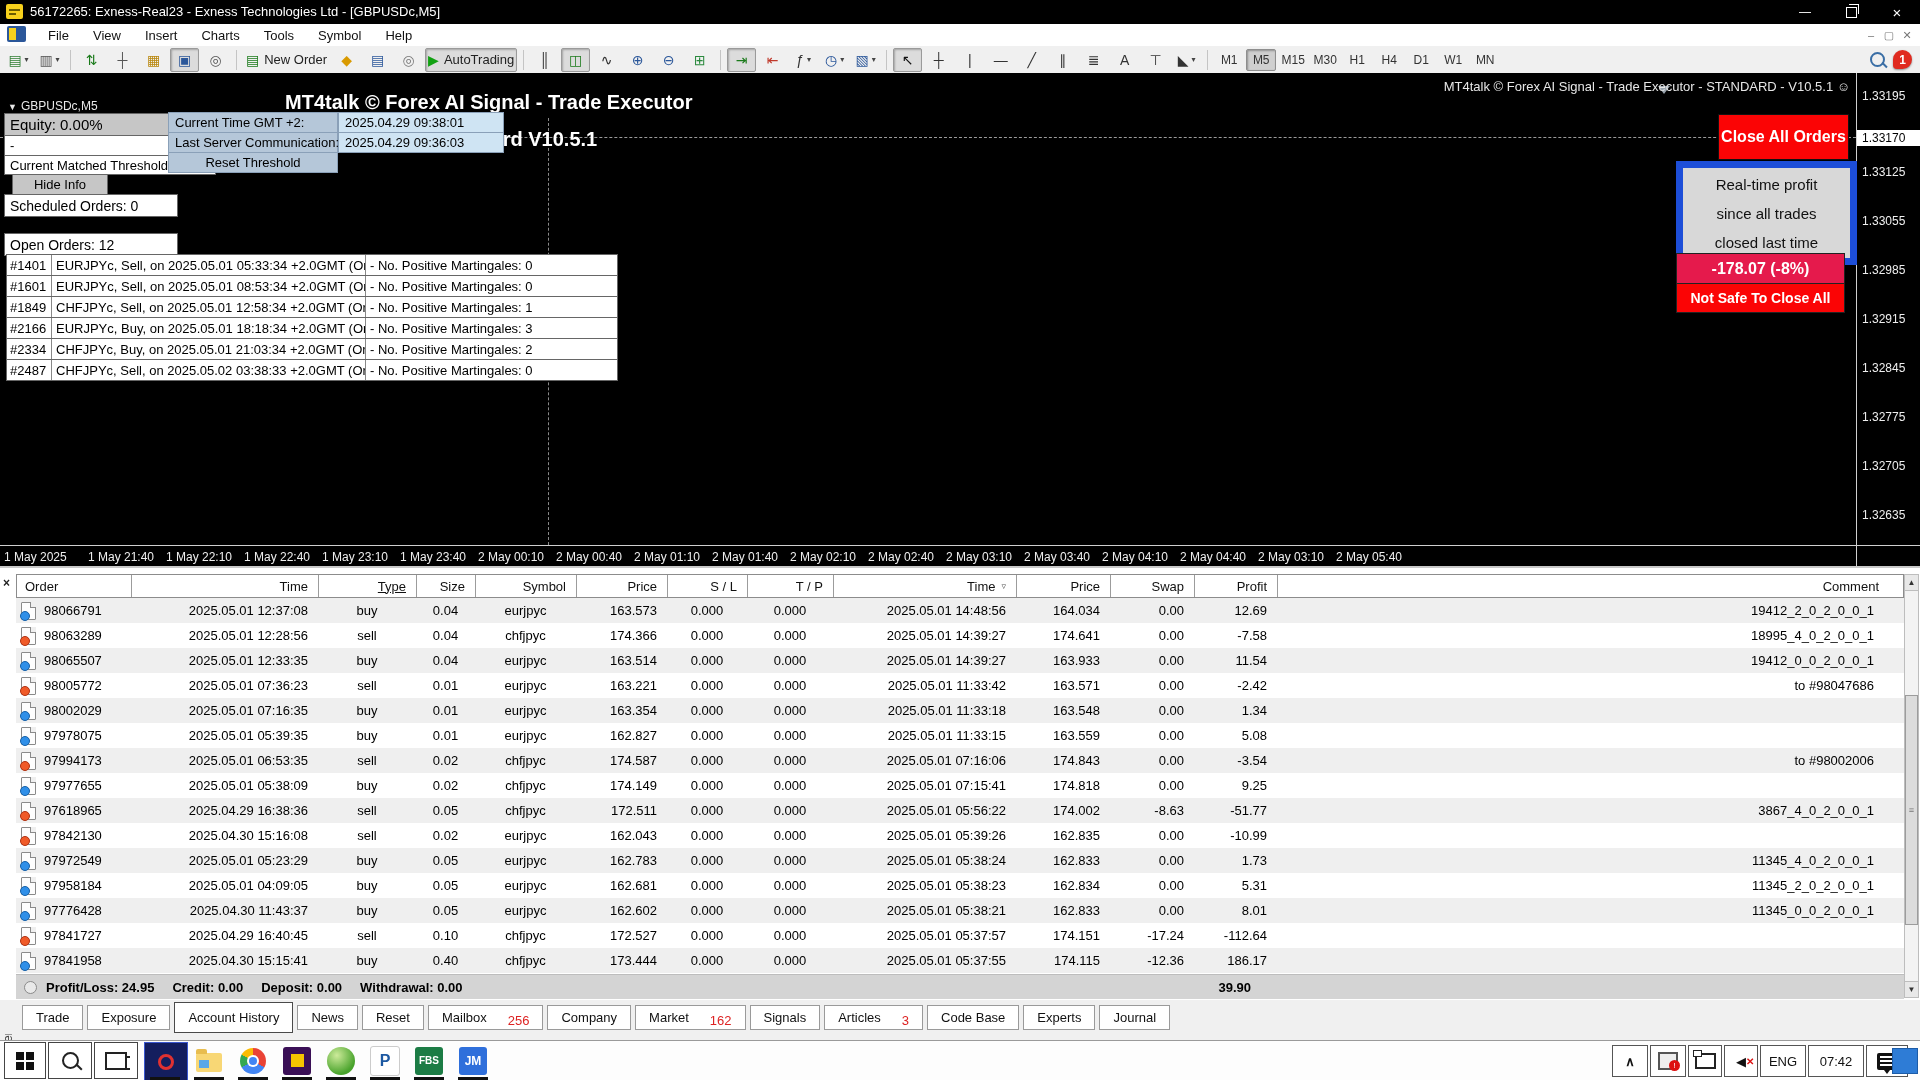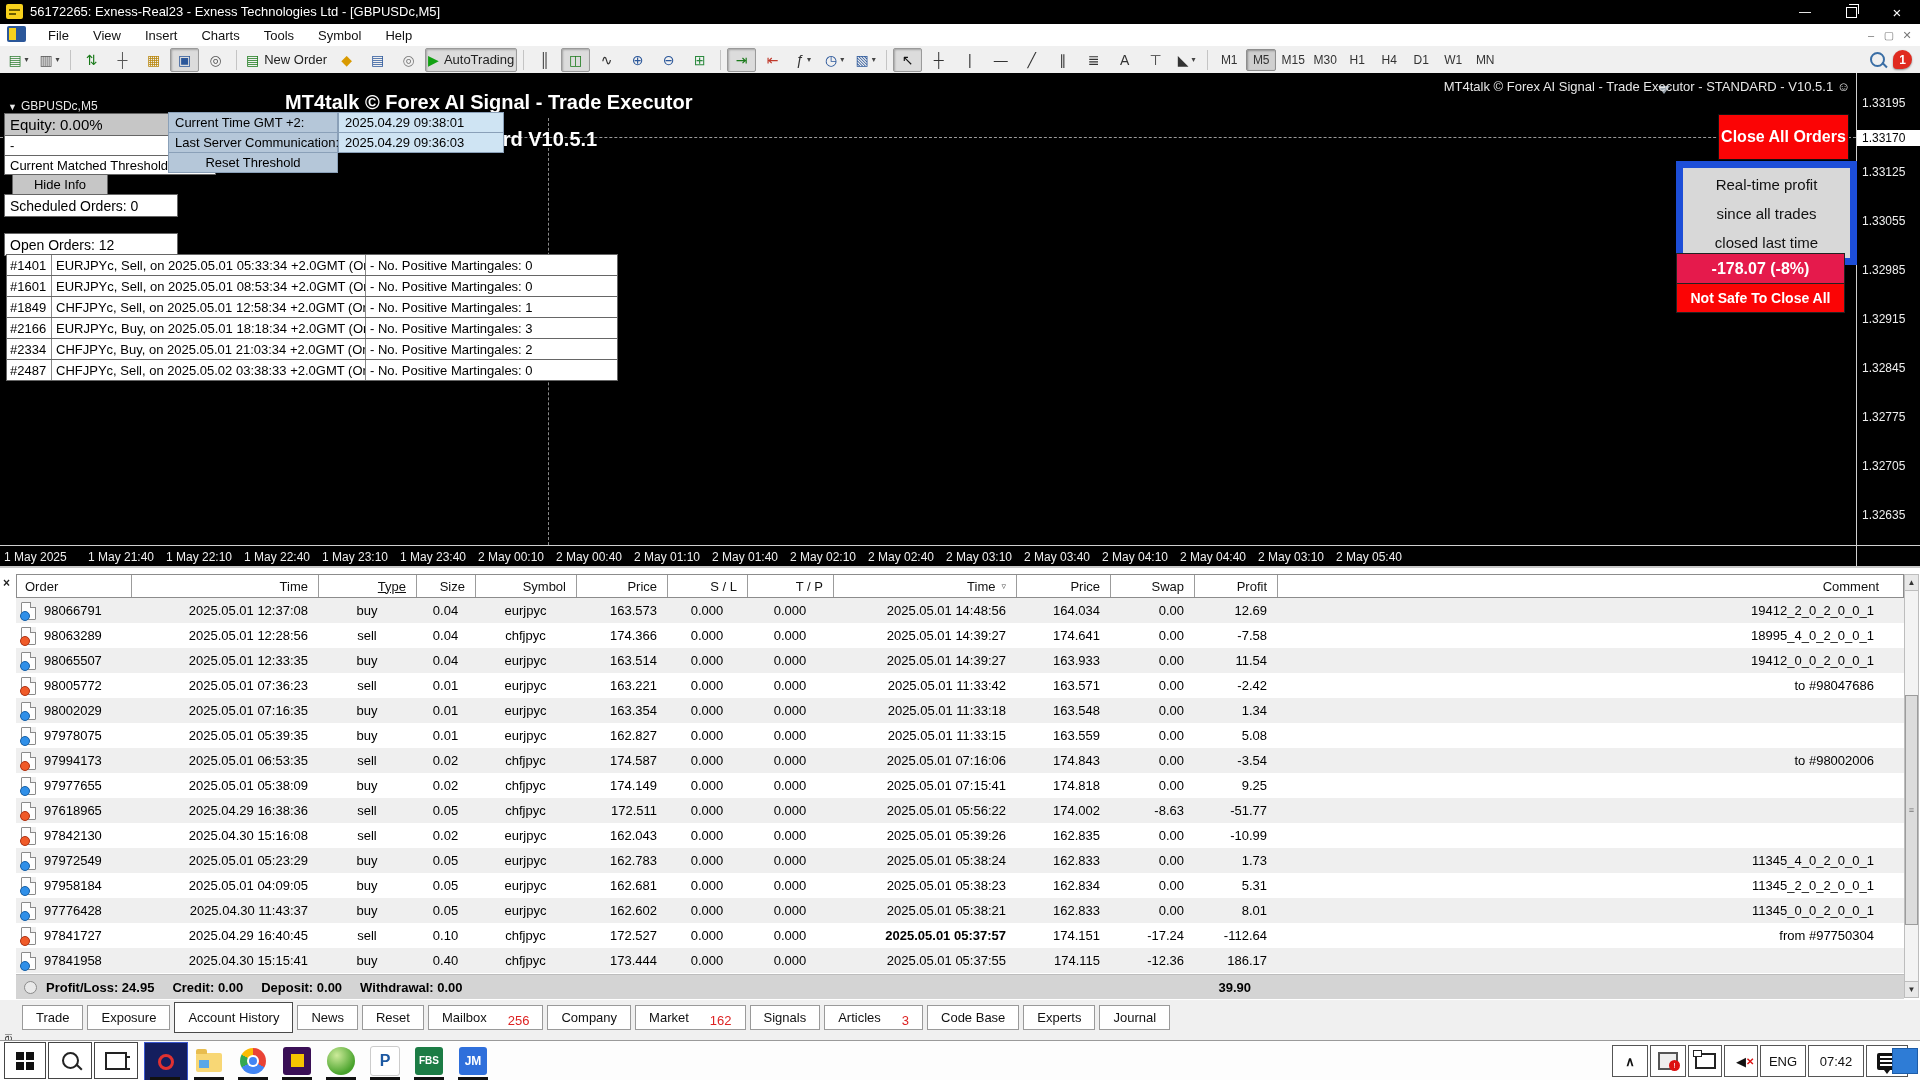--- a/index.html
+++ b/index.html
@@ -391,21 +391,21 @@
     <div class="abs btn-closeall">Close All Orders</div>
     <div class="abs rt-box" id="rt-box">
         <div>Real-time profit</div>
         <div>since all trades</div>
         <div>closed last time</div>
       </div>
     <div class="abs rt-profit">-178.07 (-8%)</div>
     <div class="abs rt-notsafe">Not Safe To Close All</div>
 
     <div id="price-labels">
-        <span class="price-label" style="top: 23px; text-align: right;">1.33195</span>
+        <span class="price-label" style="top: 16px; text-align: right;">1.33195</span>
         <span class="price-label" style="top: 92px;">1.33125</span>
         <span class="price-label" style="top: 141px;">1.33055</span>
         <span class="price-label" style="top: 190px;">1.32985</span>
         <span class="price-label" style="top: 239px;">1.32915</span>
         <span class="price-label" style="top: 288px;">1.32845</span>
         <span class="price-label" style="top: 337px;">1.32775</span>
         <span class="price-label" style="top: 386px;">1.32705</span>
         <span class="price-label" style="top: 435px;">1.32635</span>
       </div>
     <div class="abs price-current">1.33170</div>
@@ -649,20 +649,21 @@
             <div class="g-cell" style="width: 98px; justify-content: center; box-sizing: border-box;">sell</div>
             <div class="g-cell" style="width: 59px; justify-content: center; box-sizing: border-box;">0.05</div>
             <div class="g-cell" style="width: 101px; justify-content: center; box-sizing: border-box;">chfjpyc</div>
             <div class="g-cell" style="width: 91px; justify-content: flex-end; padding-right: 10px; box-sizing: border-box;">172.511</div>
             <div class="g-cell" style="width: 80px; justify-content: center; box-sizing: border-box;">0.000</div>
             <div class="g-cell" style="width: 86px; justify-content: center; box-sizing: border-box;">0.000</div>
             <div class="g-cell" style="width: 183px; justify-content: flex-end; padding-right: 10px; box-sizing: border-box;">2025.05.01 05:56:22</div>
             <div class="g-cell" style="width: 94px; justify-content: flex-end; padding-right: 10px; box-sizing: border-box;">174.002</div>
             <div class="g-cell" style="width: 84px; justify-content: flex-end; padding-right: 10px; box-sizing: border-box;">-8.63</div>
             <div class="g-cell" style="width: 83px; justify-content: flex-end; padding-right: 10px; box-sizing: border-box;">-51.77</div>
+            <div class="g-cell" style="width: 611px; justify-content: flex-end; padding-right: 14px; box-sizing: border-box;">3867_4_0_2_0_0_1</div>
           </div>
           <div class="grid-row">
             <div class="g-cell" style="width: 115px; justify-content: flex-start; box-sizing: border-box;">
               <span class="doc-icon">
                 <span class="dot dot-sell"></span>
               </span>
               <span>97842130</span>
             </div>
             <div class="g-cell" style="width: 187px; justify-content: flex-end; padding-right: 10px; box-sizing: border-box;">2025.04.30 15:16:08</div>
             <div class="g-cell" style="width: 98px; justify-content: center; box-sizing: border-box;">sell</div>
@@ -744,25 +745,24 @@
               </span>
               <span>97841727</span>
             </div>
             <div class="g-cell" style="width: 187px; justify-content: flex-end; padding-right: 10px; box-sizing: border-box;">2025.04.29 16:40:45</div>
             <div class="g-cell" style="width: 98px; justify-content: center; box-sizing: border-box;">sell</div>
             <div class="g-cell" style="width: 59px; justify-content: center; box-sizing: border-box;">0.10</div>
             <div class="g-cell" style="width: 101px; justify-content: center; box-sizing: border-box;">chfjpyc</div>
             <div class="g-cell" style="width: 91px; justify-content: flex-end; padding-right: 10px; box-sizing: border-box;">172.527</div>
             <div class="g-cell" style="width: 80px; justify-content: center; box-sizing: border-box;">0.000</div>
             <div class="g-cell" style="width: 86px; justify-content: center; box-sizing: border-box;">0.000</div>
-            <div class="g-cell" style="width: 183px; justify-content: flex-end; padding-right: 10px; box-sizing: border-box; font-weight: bold;">2025.05.01 05:37:57</div>
+            <div class="g-cell" style="width: 183px; justify-content: flex-end; padding-right: 10px; box-sizing: border-box;">2025.05.01 05:37:57</div>
             <div class="g-cell" style="width: 94px; justify-content: flex-end; padding-right: 10px; box-sizing: border-box;">174.151</div>
             <div class="g-cell" style="width: 84px; justify-content: flex-end; padding-right: 10px; box-sizing: border-box;">-17.24</div>
             <div class="g-cell" style="width: 83px; justify-content: flex-end; padding-right: 10px; box-sizing: border-box;">-112.64</div>
-            <div class="g-cell" style="width: 611px; justify-content: flex-end; padding-right: 14px; box-sizing: border-box;">from #97750304</div>
           </div>
           <div class="grid-row odd">
             <div class="g-cell" style="width: 115px; justify-content: flex-start; box-sizing: border-box;">
               <span class="doc-icon">
                 <span class="dot dot-buy"></span>
               </span>
               <span>97841958</span>
             </div>
             <div class="g-cell" style="width: 187px; justify-content: flex-end; padding-right: 10px; box-sizing: border-box;">2025.04.30 15:15:41</div>
             <div class="g-cell" style="width: 98px; justify-content: center; box-sizing: border-box;">buy</div>

